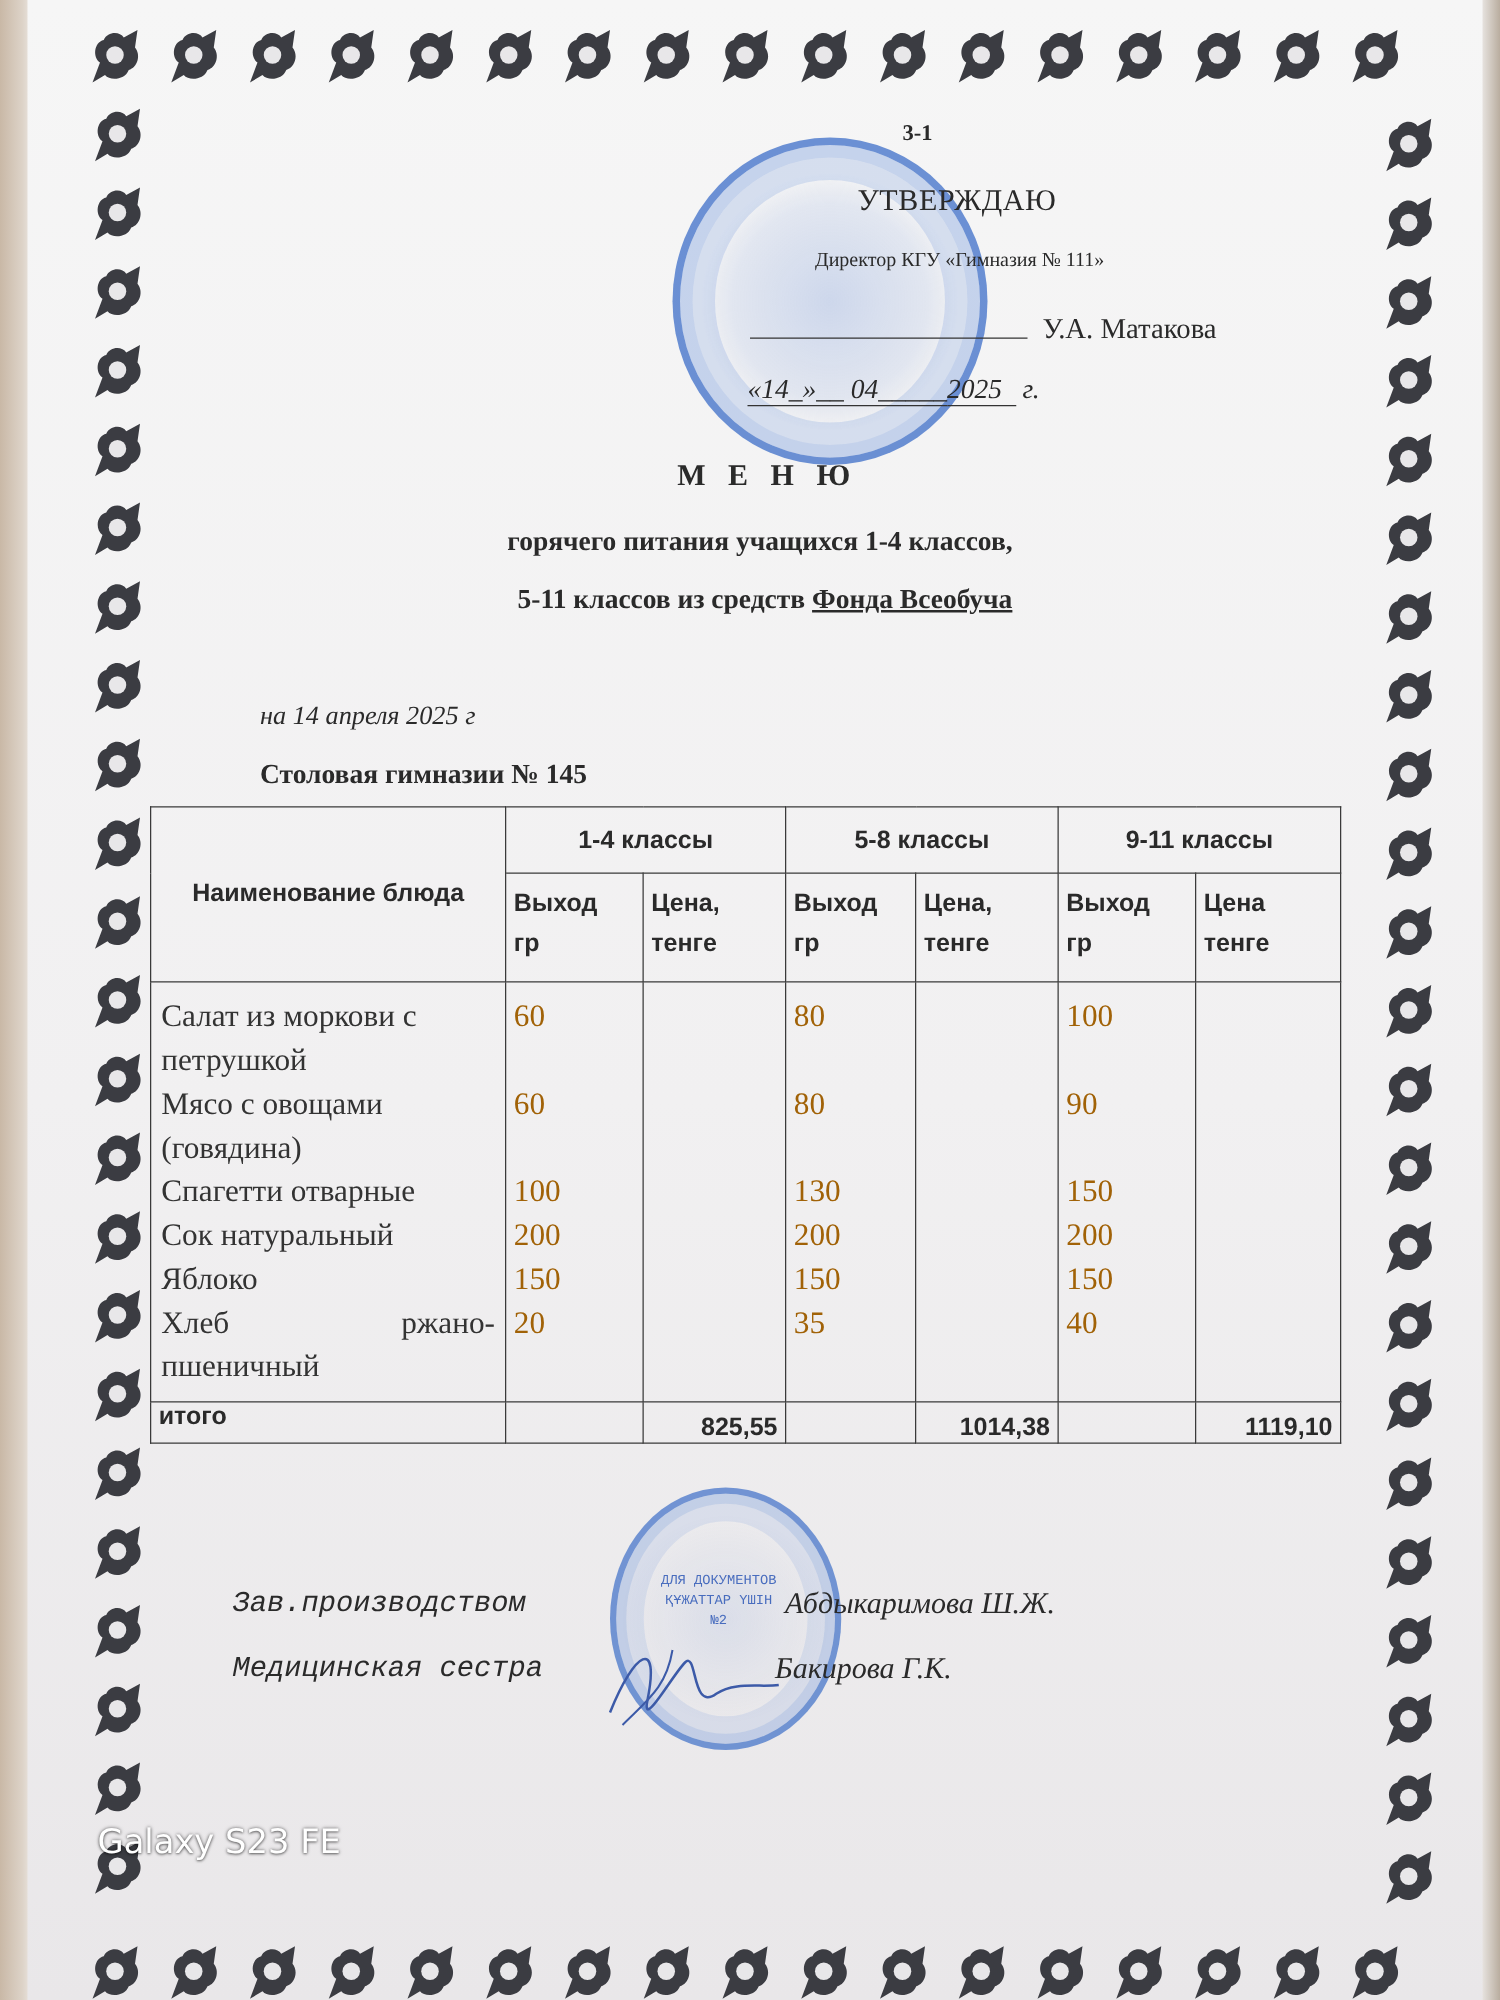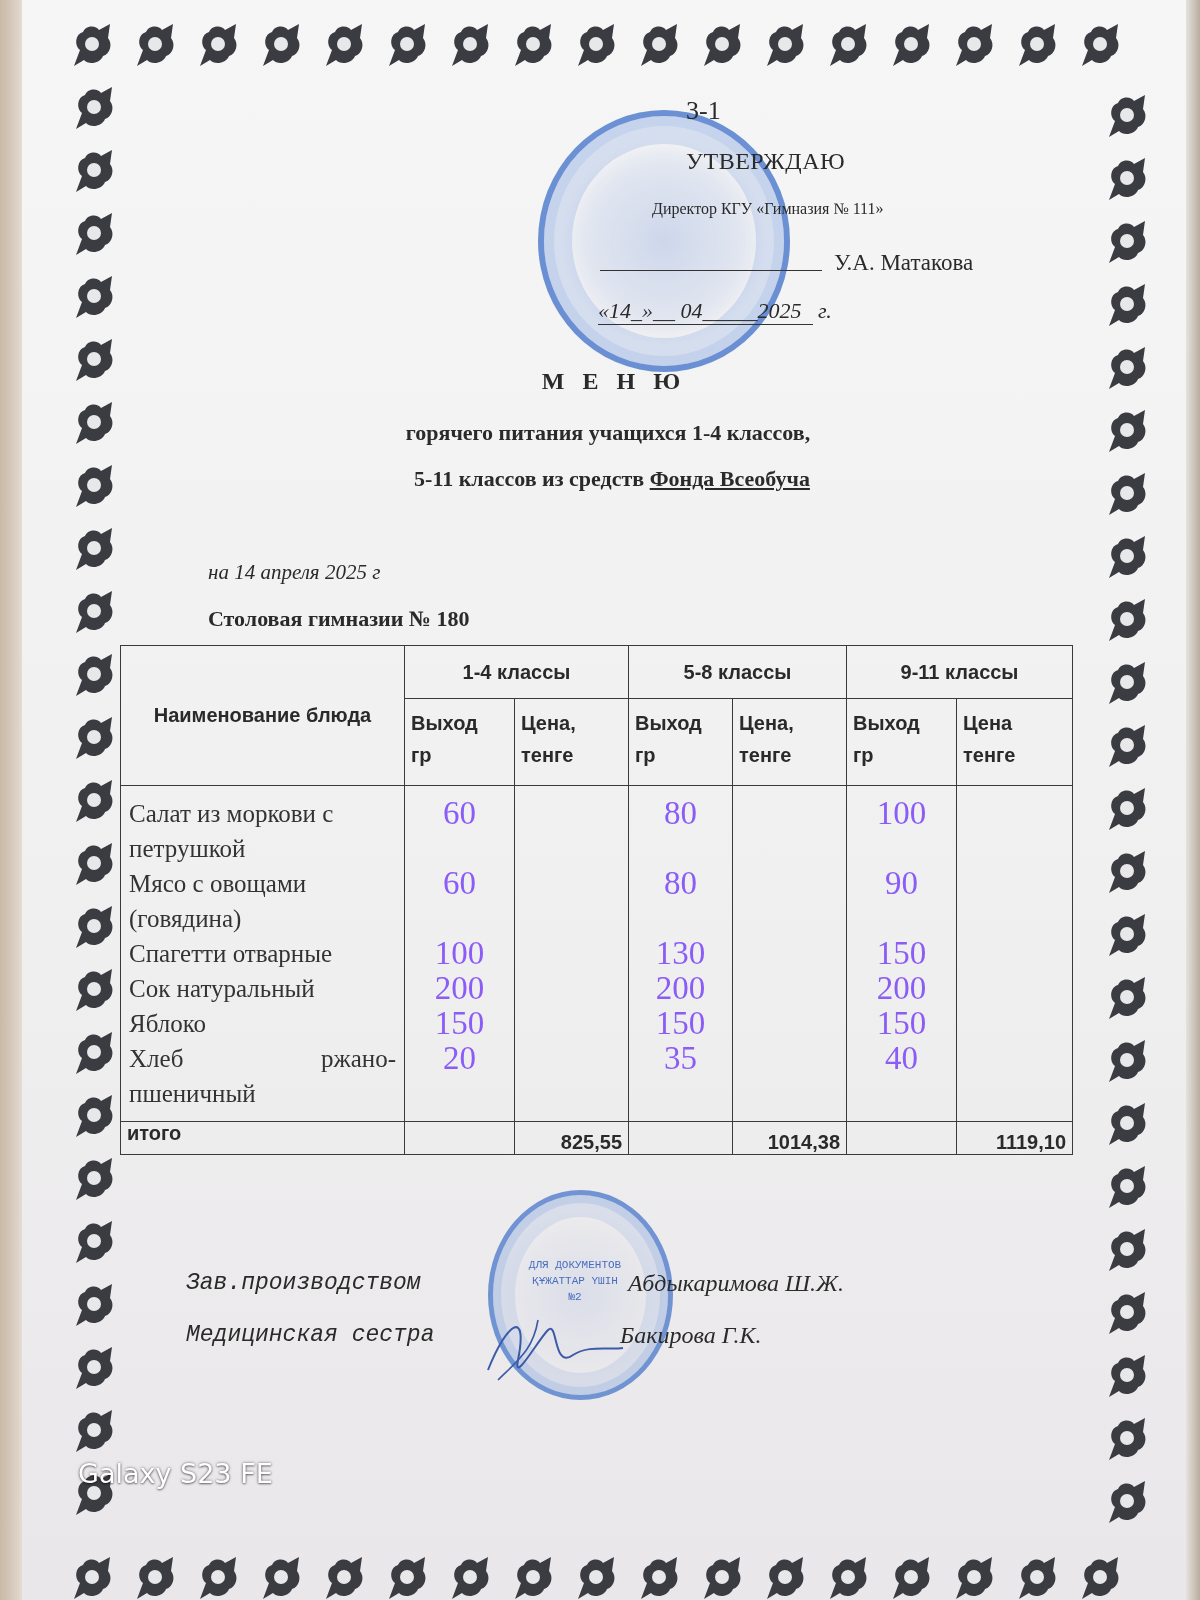--- a/index.html
+++ b/index.html
@@ -16,21 +16,21 @@
   .right-edge {
     position:absolute; right:0; top:0; width:14px; height:1600px;
     background: linear-gradient(90deg, #e6e2de, #b9ad9f);
   }
   .ornament {
     position:absolute; width:44px; height:46px;
   }
   .ornament svg { width:100%; height:100%; display:block; }
 
   .abs { position:absolute; white-space:nowrap; }
-  .approve-num { left:686px; top:96px; font-size:26px; }
+  .approve-num { left:722px; top:96px; font-size:18px;font-weight:bold; }
   .approve-word { left:686px; top:148px; font-size:24px; letter-spacing:0.5px; }
   .director { left:652px; top:200px; font-size:16px; }
   .sign-line { left:600px; top:246px; width:222px; border-bottom:1.5px solid #333; height:24px; }
   .director-name { left:834px; top:250px; font-size:23px; }
   .date-line { left:598px; top:298px; font-size:22px; font-style:italic; }
   .date-line .u { border-bottom:1.5px solid #333; padding-bottom:1px; }
 
   .stamp-top {
     position:absolute; left:538px; top:110px; width:240px; height:250px; border-radius:50%;
     border:6px solid rgba(60,110,200,0.75);
@@ -66,21 +66,21 @@
     border:1.3px solid #3a3a3a; padding:0 6px; vertical-align:top;
   }
   table.menu th { font-weight:bold; font-size:20px; font-family:"Liberation Sans Narrow","Liberation Sans",sans-serif; }
   .h-dish { vertical-align:middle !important; text-align:center; }
   .h-group { height:52px; text-align:center; vertical-align:middle !important; }
   .h-sub { height:78px; text-align:left; line-height:32px; padding-top:8px !important; }
   .body-row td { border-top:none; border-bottom:none; }
   .dish-cell { font-size:25px; line-height:35px; padding:10px 8px !important; color:#333; }
   .dish-line { display:block; }
   .dish-line.just { text-align:justify; text-align-last:justify; }
-  .qty-cell { font-size:33px; line-height:35px; text-align:center; padding-top:10px !important; color:#8b5cf6; }
+  .qty-cell { font-size:25px; line-height:35px; text-align:left; padding-top:10px !important; color:#a16207; }
   .qty-line { display:block; }
   .total-row td { height:32px; font-weight:bold; font-size:20px; font-family:"Liberation Sans",sans-serif; }
   .total-label { vertical-align:top; }
   .total-val { text-align:right; vertical-align:bottom !important; }
 
   .sign-role { font-size:23px; font-style:italic;font-family:Liberation Mono, monospace; }
   .role1 { left:186px; top:1270px; }
   .role2 { left:186px; top:1322px; }
   .sign-name { font-size:24px; font-style:italic; }
   .name1 { left:628px; top:1270px; }
@@ -593,21 +593,21 @@
   <span class="u">«14_»_</span><span class="u">_ <span>04</span>_____</span><span class="u"><span>2025</span>&nbsp;&nbsp;</span>&nbsp;<span>г.</span>
 </div>
 
 <div class="abs title title-main">М Е Н Ю</div>
 <div class="abs title title-sub1">горячего питания учащихся 1-4 классов,</div>
 <div class="abs title title-sub2">
   <span>5-11 классов из средств </span><span class="fund">Фонда Всеобуча</span>
 </div>
 
 <div class="abs menu-date">на 14 апреля  2025 г</div>
-<div class="abs canteen">Столовая гимназии № 180</div>
+<div class="abs canteen">Столовая гимназии № 145</div>
 
 <table class="menu">
   <colgroup>
     <col style="width:284px">
       <col style="width:110px">
       <col style="width:114px">
     <col style="width:104px">
       <col style="width:114px">
       <col style="width:110px">
       <col style="width:116px">

